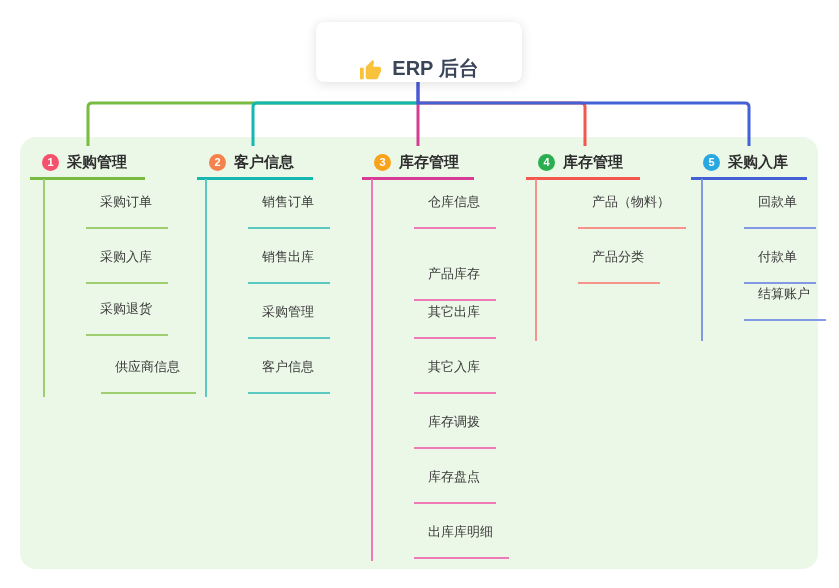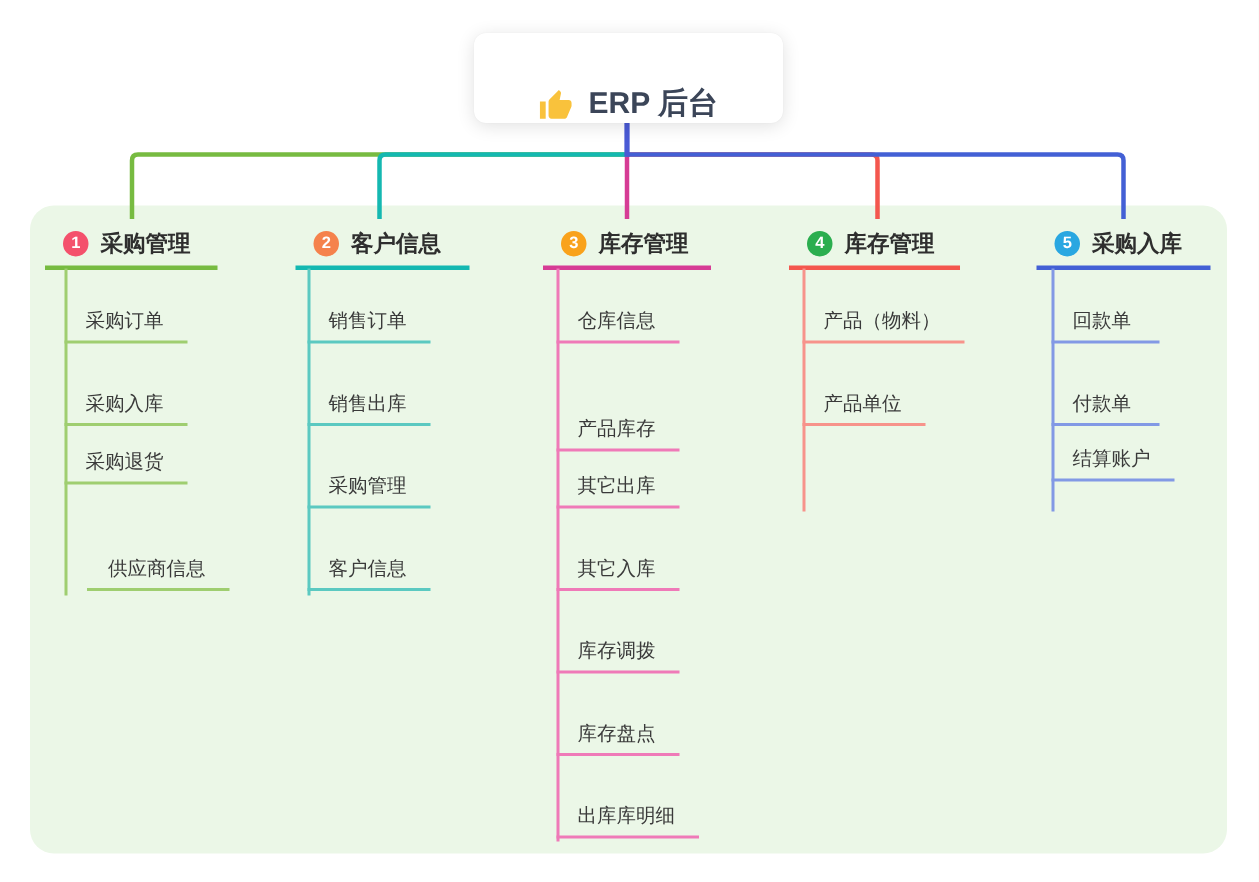--- a/index.html
+++ b/index.html
@@ -40,22 +40,22 @@
     width:17px;height:17px;border-radius:50%;background:var(--badge);
     color:#fff;font-size:11px;font-weight:700;line-height:17px;text-align:center;
     flex:0 0 17px;
   }
   
   .spine{position:absolute;width:2px;background:var(--light);}
   
   .child{
     position:absolute;height:28px;box-sizing:border-box;min-width:72px;
     border-bottom:2px solid var(--light);
-    padding:0 16px 4px 14px;display:flex;align-items:flex-end;
-    font-size:13px;color:#3a3a3a;white-space:nowrap;cursor:pointer;
+    padding:0 16px 16px 14px;display:flex;align-items:flex-end;
+    font-size:13px;color:#3a3a3a;white-space:nowrap;cursor:pointer;margin-left:43px;
   }
 </style>
 </head>
 <body>
 
 <div id="stage">
 
   <div class="panel"></div>
 
   <svg class="connectors" width="839" height="588">
@@ -78,21 +78,21 @@
     <span class="badge">1</span>
     <span>采购管理</span>
   </div>
   <div class="spine b1" style="left:43px;top:179px;height:218px;"></div>
   <div class="child b1" style="left:43px;top:201px;">
       <span>采购订单</span>
     </div>
   <div class="child b1" style="left:43px;top:256px;">
       <span>采购入库</span>
     </div>
-  <div class="child b1" style="left:43px;top:295px;">
+  <div class="child b1" style="left:43px;top:308px;">
       <span>采购退货</span>
     </div>
   <div class="child b1" style="left:58px;top:366px;">
       <span>供应商信息</span>
     </div>
 
   <div class="branch-title b2" style="left:197px;width:116px;">
     <span class="badge">2</span>
     <span>客户信息</span>
   </div>
@@ -139,21 +139,21 @@
 
   <div class="branch-title b4" style="left:526px;width:114px;">
     <span class="badge">4</span>
     <span>库存管理</span>
   </div>
   <div class="spine b4" style="left:535px;top:179px;height:162px;"></div>
   <div class="child b4" style="left:535px;top:201px;">
       <span>产品（物料）</span>
     </div>
   <div class="child b4" style="left:535px;top:256px;">
-      <span>产品单位</span>
+      <span>产品分类</span>
     </div>
 
   <div class="branch-title b5" style="left:691px;width:116px;">
     <span class="badge">5</span>
     <span>采购入库</span>
   </div>
   <div class="spine b5" style="left:701px;top:179px;height:162px;"></div>
   <div class="child b5" style="left:701px;top:201px;">
       <span>回款单</span>
     </div>

